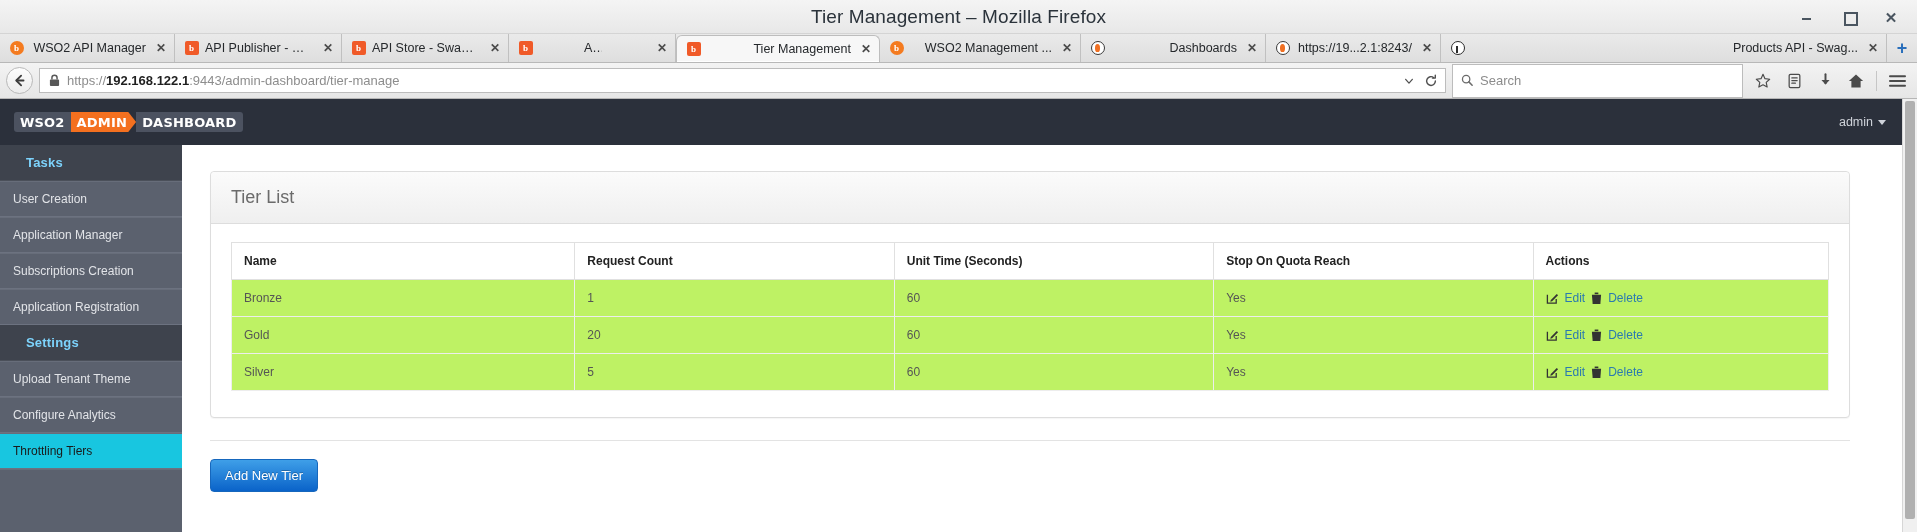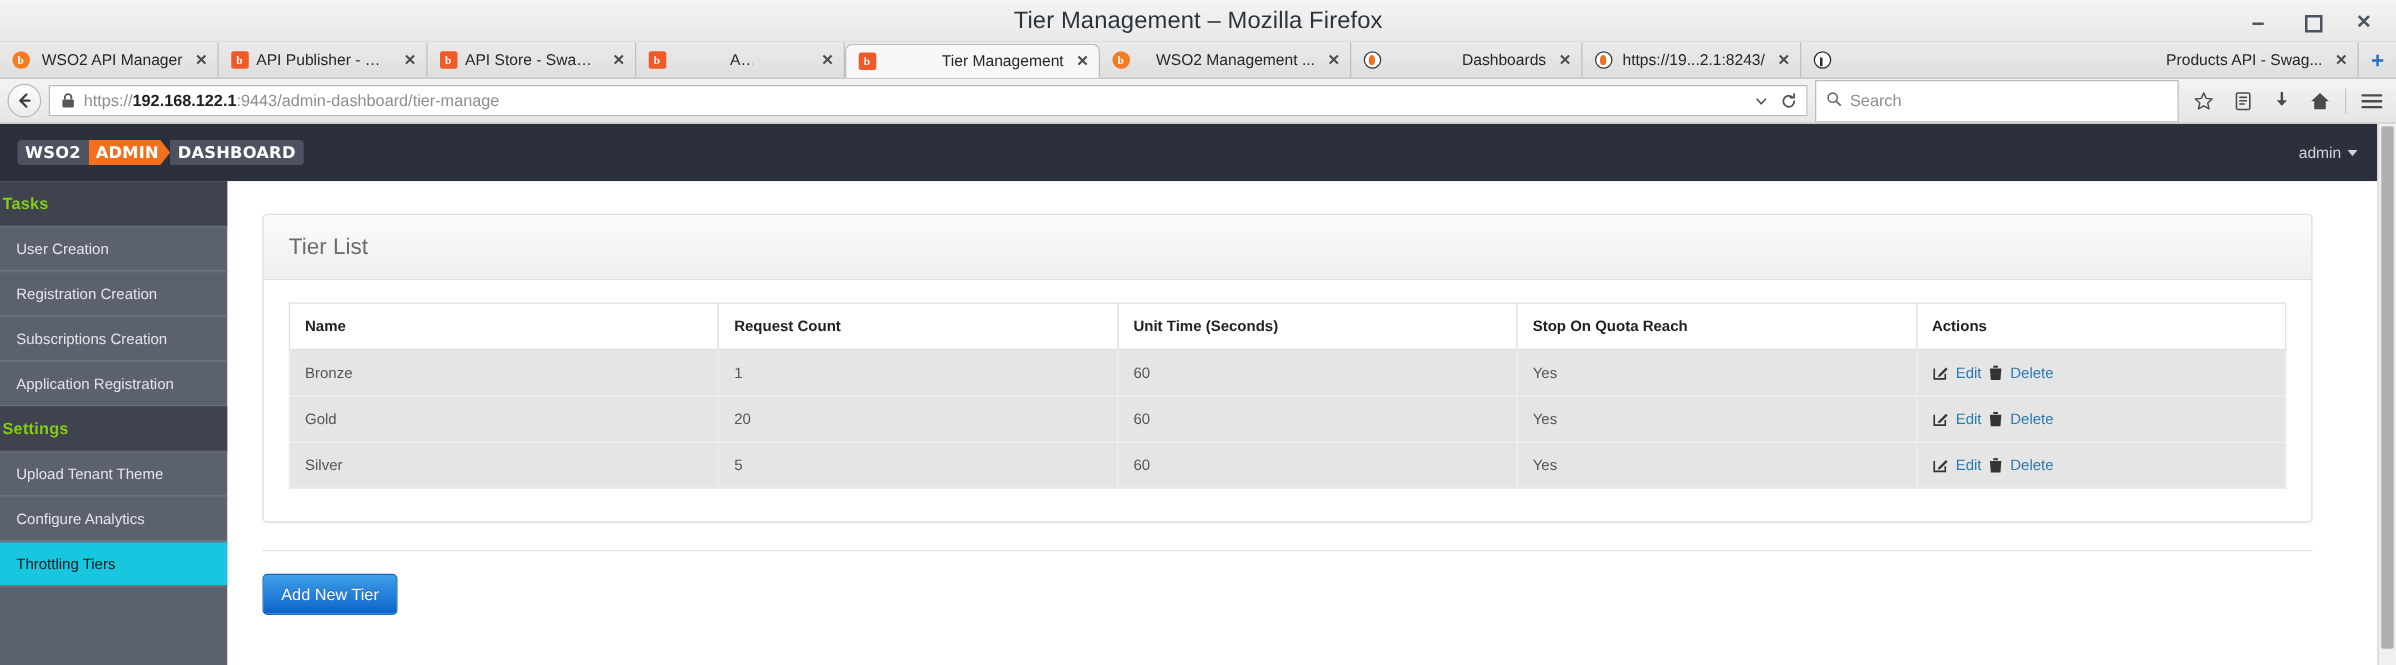--- a/index.html
+++ b/index.html
@@ -212,23 +212,23 @@
 
   .body-area { flex: 1 1 auto; display: flex; min-height: 0; }
 
   
   .sidebar {
     flex: 0 0 182px; width: 182px;
     background: #5b616e;
     display: flex; flex-direction: column;
   }
   .side-head {
-    background: #3e434d; color: #84cc16;
+    background: #3e434d; color: #7dd3fc;
     font-size: 13px; font-weight: bold;
-    padding: 10px 2px; letter-spacing: .2px;
+    padding: 10px 26px; letter-spacing: .2px;
     border-bottom: 1px solid #4b505a;
   }
   .side-item {
     color: #e2e4e8; font-size: 12px;
     padding: 10px 13px;
     border-bottom: 1px solid #6c7280;
     border-top: 1px solid #676d7a;
     cursor: pointer;
   }
   .side-item.active { background: #18c6e0; color: #1a1a1a; }
@@ -264,21 +264,21 @@
     text-align: left;
     font-size: 12px; font-weight: bold; color: #222;
     padding: 11px 12px;
     border: 1px solid #e0e0e0;
     background: #fff;
   }
   table.tierlist td {
     font-size: 12px; color: #555;
     padding: 11px 12px;
     border: 1px solid #ededed;
-    background: #e5e5e5;
+    background: #bef264;
   }
   .act { display: flex; align-items: center; gap: 6px; }
   .act a {
     color: #2a7ab0; text-decoration: none; font-size: 12px;
     display: inline-flex; align-items: center; gap: 5px;
   }
   .act .ic { color: #333; display:inline-flex; align-items:center;}
   .hr-sep { border: 0; border-top: 1px solid #e3e3e3; margin: 22px 0 18px 0; }
   .btn-primary {
     display: inline-block;
@@ -476,21 +476,21 @@
         <span>admin</span>
         <span class="caret-down"></span>
       </div>
     </div>
 
     <div class="body-area">
 
       <div class="sidebar">
         <div class="side-head">Tasks</div>
         <div class="side-item">User Creation</div>
-        <div class="side-item">Registration Creation</div>
+        <div class="side-item">Application Manager</div>
         <div class="side-item">Subscriptions Creation</div>
         <div class="side-item">Application Registration</div>
         <div class="side-head">Settings</div>
         <div class="side-item">Upload Tenant Theme</div>
         <div class="side-item">Configure Analytics</div>
         <div class="side-item active">Throttling Tiers</div>
         <div class="side-filler"></div>
       </div>
 
       <div class="main">

